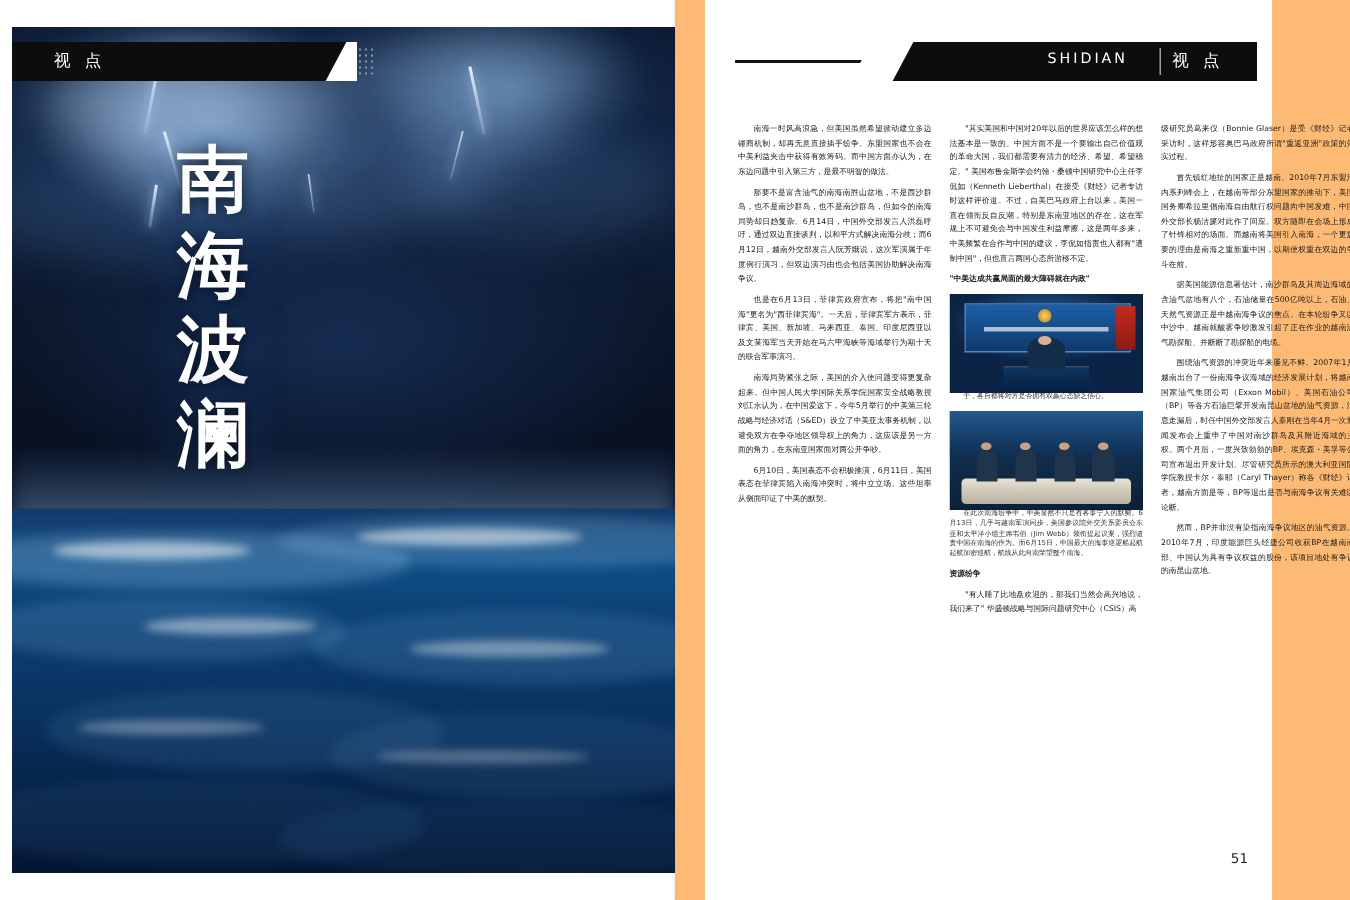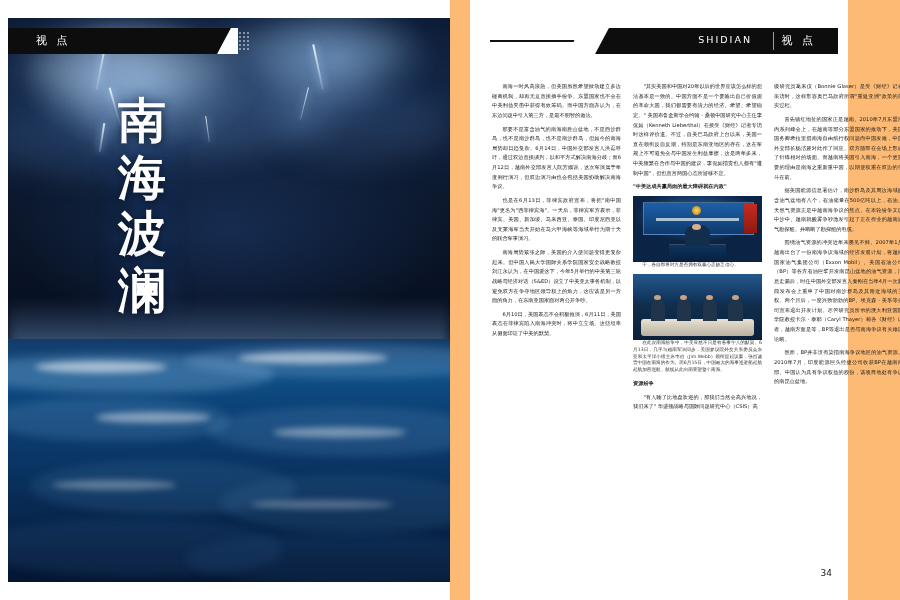--- a/index.html
+++ b/index.html
@@ -502,16 +502,16 @@
       <div class="col">
         <p class="noind">级研究员葛来仪（Bonnie Glaser）是受《财经》记者采访时，这样形容奥巴马政府所谓"重返亚洲"政策的落实过程。</p>
         <p>首先镇红地扯的国家正是越南。2010年7月东盟河内系列峰会上，在越南等部分东盟国家的推动下，美国国务卿希拉里倡南海自由航行权问题向中国发难，中国外交部长杨洁篪对此作了回应。双方随即在会场上形成了针锋相对的场面。而越南将美国引入南海，一个更重要的理由是南海之重新重中国，以期使权重在双边的争斗在前。</p>
         <p>据美国能源信息署估计，南沙群岛及其周边海域的含油气盆地有八个，石油储量在500亿吨以上，石油、天然气资源正是中越南海争议的焦点。在本轮纷争又以中沙中、越南就酸雾争吵激发引起了正在作业的越南油气勘探船、并断断了勘探船的电缆。</p>
         <p>围绕油气资源的冲突近年来屡见不鲜。2007年1月越南出台了一份南海争议海域的经济发展计划，将越南国家油气集团公司（Exxon Mobil）、美国石油公司（BP）等各方石油巨擘开发南昆山盆地的油气资源，消息走漏后，时任中国外交部发言人秦刚在当年4月一次新闻发布会上重申了中国对南沙群岛及其附近海域的主权。两个月后，一度兴致勃勃的BP、埃克森・美孚等公司宣布退出开发计划。尽管研究员所示的澳大利亚国防学院教授卡尔・泰耶（Caryl Thayer）称各《财经》记者，越南方面是等，BP等退出是否与南海争议有关难以论断。</p>
         <p>然而，BP并非没有染指南海争议地区的油气资源。2010年7月，印度能源巨头经捷公司收获BP在越南南部、中国认为具有争议权益的股份，该项目地处有争议的南昆山盆地。</p>
       </div>
 
     </div>
 
-    <div class="page-number">34</div>
+    <div class="page-number">51</div>
   </div>
 
 </div>
 
 </body></html>

